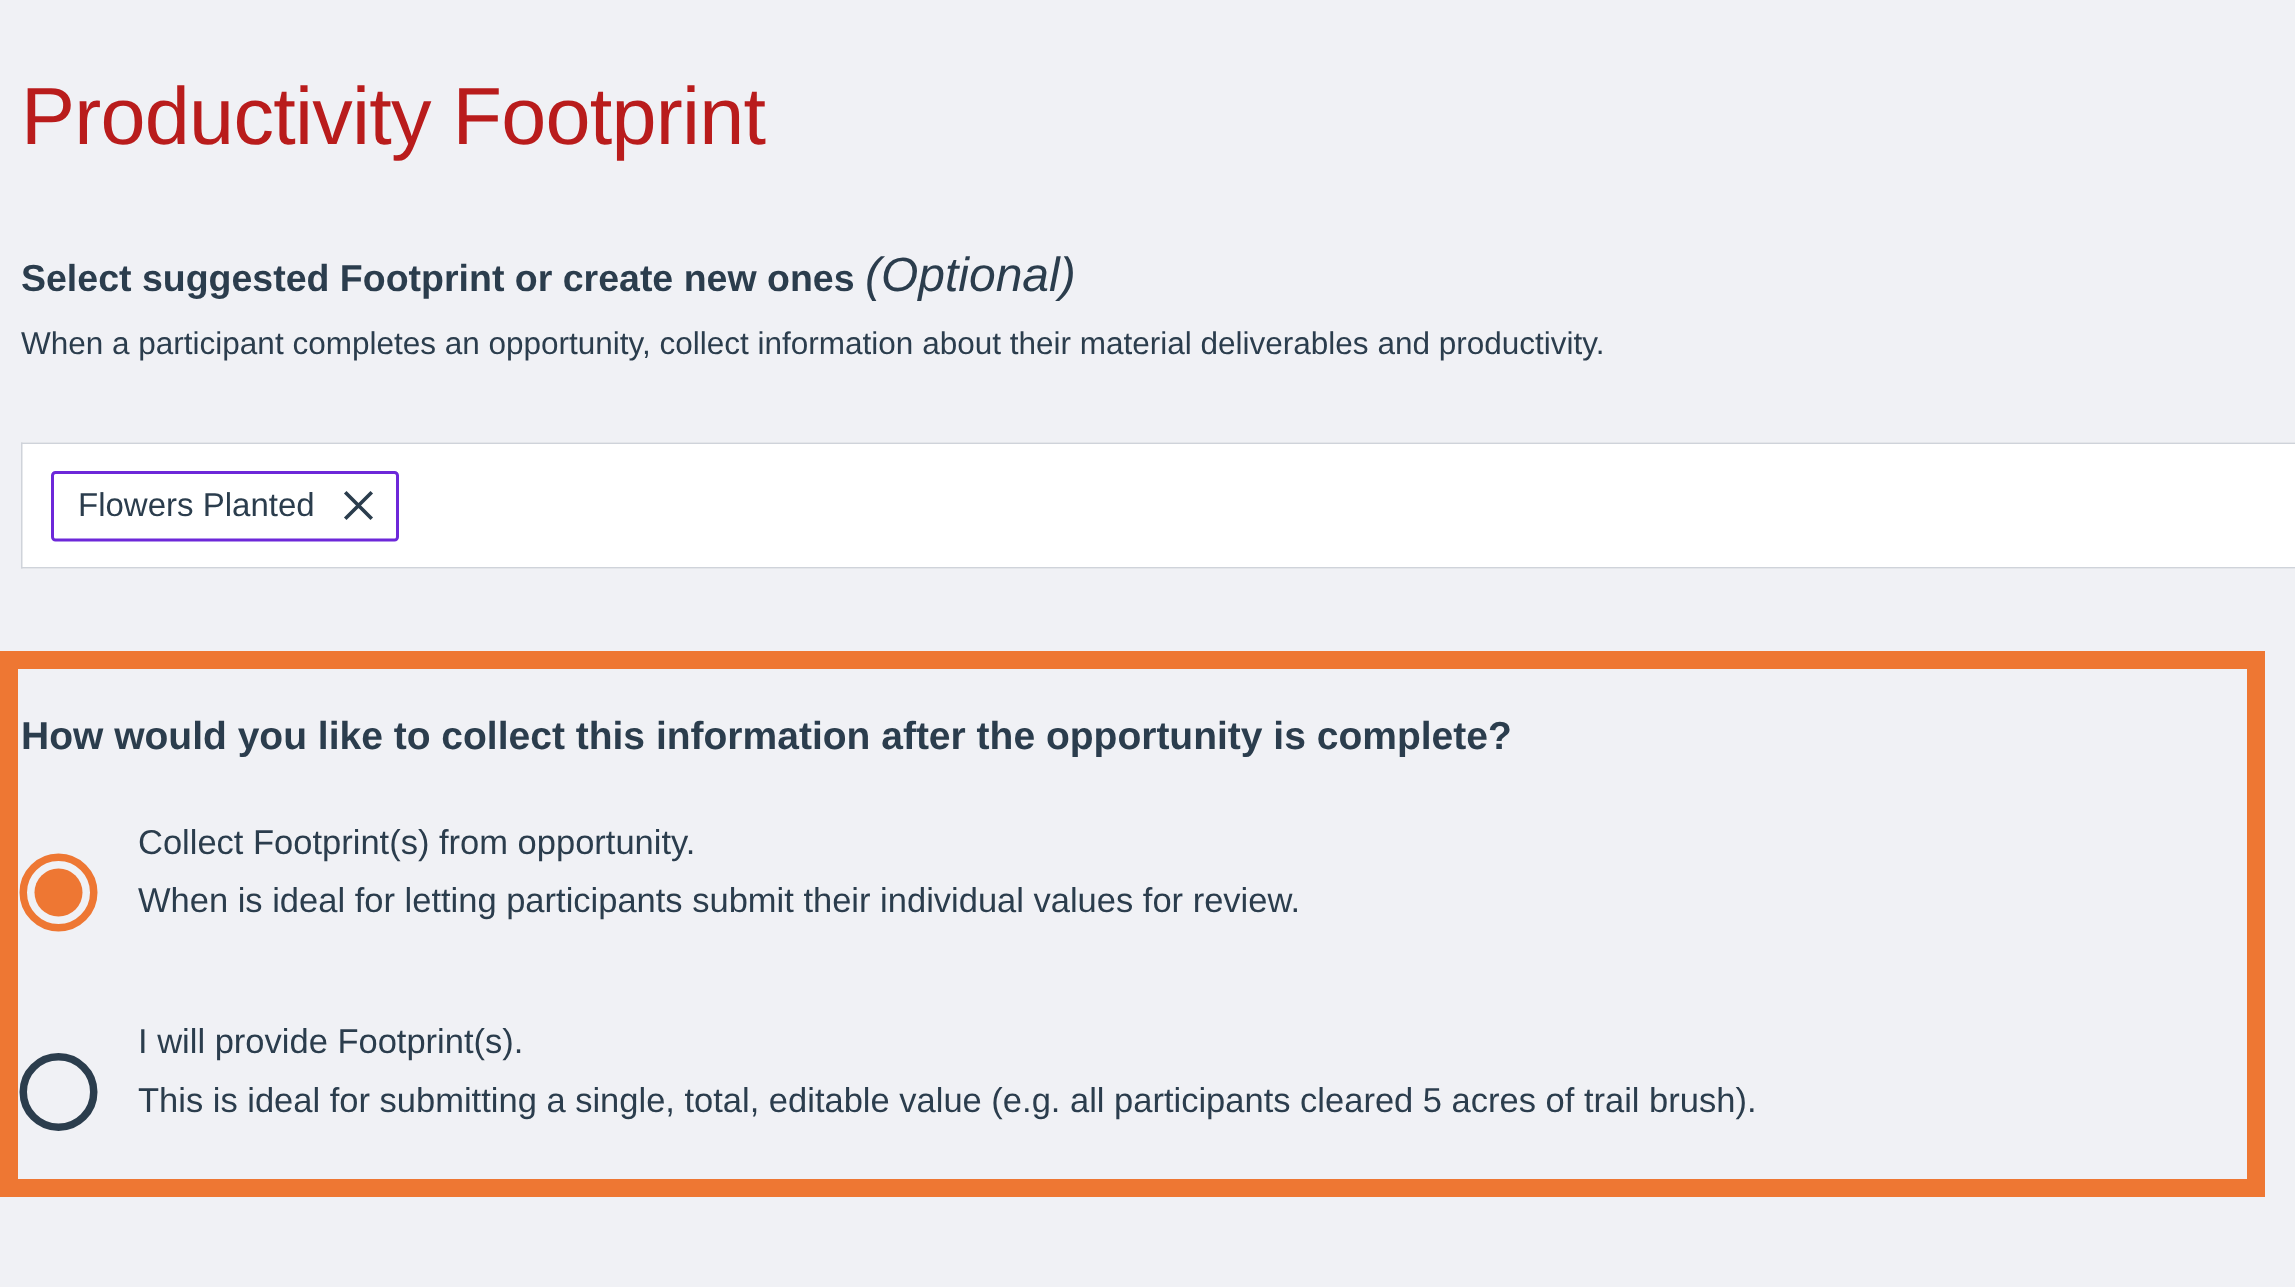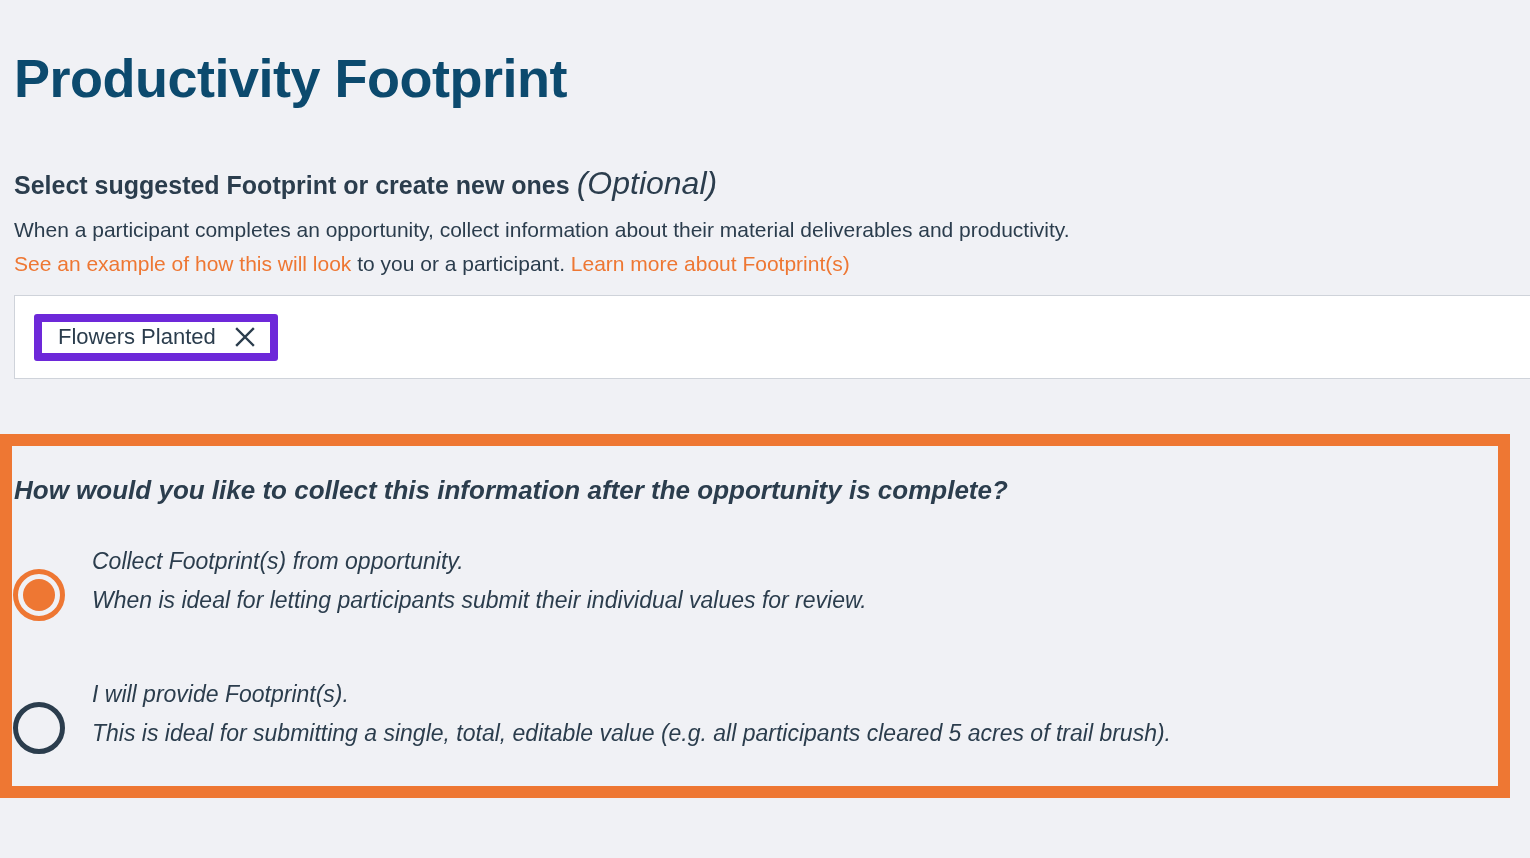--- a/index.html
+++ b/index.html
@@ -20,23 +20,23 @@
     width: 1530px;
     height: 858px;
   }
 
   
   .page-title {
     position: absolute;
     left: 14px;
     top: 10px;
     font-size: 54px;
-    font-weight: bold;
+    font-weight: normal;
     letter-spacing: -0.5px;
-    color: #0c4a6e;
+    color: #b91c1c;
     line-height: 1.2;
     white-space: nowrap;
   }
 
   
   .section-head {
     position: absolute;
     left: 14px;
     top: 163px;
     width: 1500px;
@@ -77,21 +77,21 @@
     border: 1px solid #cfd3da;
     border-right: none;
     box-sizing: border-box;
     display: flex;
     align-items: center;
     padding-left: 19px;
   }
   .chip {
     display: inline-flex;
     align-items: center;
-    border: 8px solid #6d28d9;
+    border: 2px solid #6d28d9;
     border-radius: 3px;
     height: 47px;
     padding: 0 14px 0 16px;
     box-sizing: border-box;
     background: #ffffff;
     font-size: 22px;
     color: #2b3d4d;
     line-height: 1;
   }
   .chip-label { display: inline-block; }
@@ -109,21 +109,20 @@
   
   .panel {
     position: absolute;
     left: 0;
     top: 434px;
     width: 1510px;
     height: 364px;
     background: #ee7733;
     box-sizing: border-box;
     padding: 12px;
-    font-style: italic;
   }
   .panel-inner {
     position: relative;
     width: 100%;
     height: 100%;
     background: #f0f1f5;
     box-sizing: border-box;
   }
   .panel-title {
     position: absolute;
@@ -194,23 +193,20 @@
 
   <h1 class="page-title">Productivity Footprint</h1>
 
   <div class="section-head">
     <div class="section-title">
       <span>Select suggested Footprint or create new ones</span>
       <span class="optional">(Optional)</span>
     </div>
     <div class="section-desc">
       <span>When a participant completes an opportunity, collect information about their material deliverables and productivity.</span>
-    </div>
-    <div class="section-desc" style="margin-top:0;">
-      <span class="link">See an example of how this will look</span><span> to you or a participant. </span><span class="link">Learn more about Footprint(s)</span>
     </div>
   </div>
 
   <div class="tag-input">
     <div class="chip">
       <span class="chip-label">Flowers Planted</span>
       <span class="chip-remove">
         <svg width="22" height="22" viewBox="0 0 22 22" aria-hidden="true">
           <path d="M3 3 L19 19 M19 3 L3 19" stroke="#2b3d4d" stroke-width="2.4" fill="none" stroke-linecap="square"></path>
         </svg>

